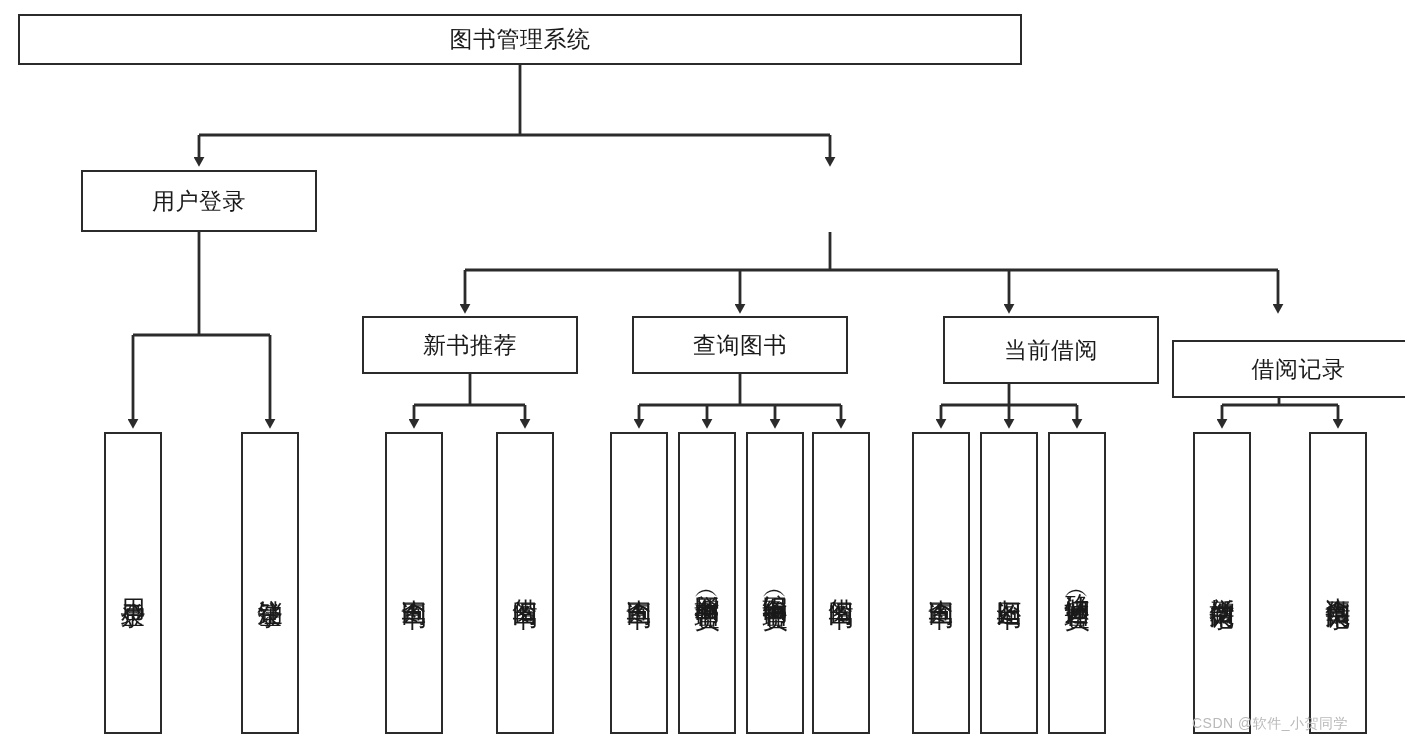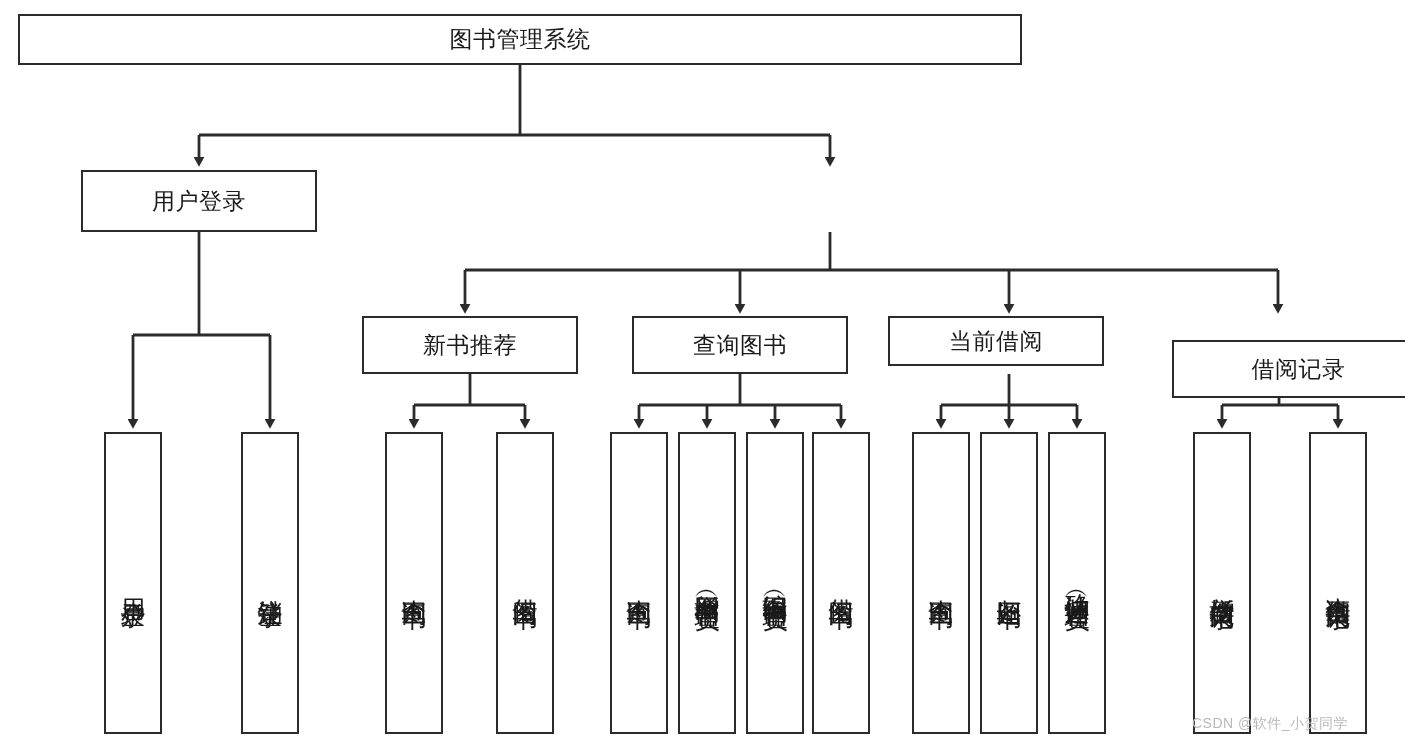--- a/index.html
+++ b/index.html
@@ -140,21 +140,21 @@
 
 
   <div class="node horiz" style="left:362px; top:316px; width:216px; height:58px;">
     <span class="lbl">新书推荐</span>
   </div>
 
   <div class="node horiz" style="left:632px; top:316px; width:216px; height:58px;">
     <span class="lbl">查询图书</span>
   </div>
 
-  <div class="node horiz" style="left:888px; top:316px; width:216px; height:50px;">
+  <div class="node horiz" style="left:943px; top:316px; width:216px; height:68px;">
     <span class="lbl">当前借阅</span>
   </div>
 
   <div class="node horiz" style="left:1172px; top:316px; width:253px; height:58px;margin-top:24px;">
     <span class="lbl">借阅记录</span>
   </div>
 
   <div class="node vert" style="left:104px; top:432px; width:58px; height:302px;">
     <span class="lbl">用户登录</span>
   </div>

